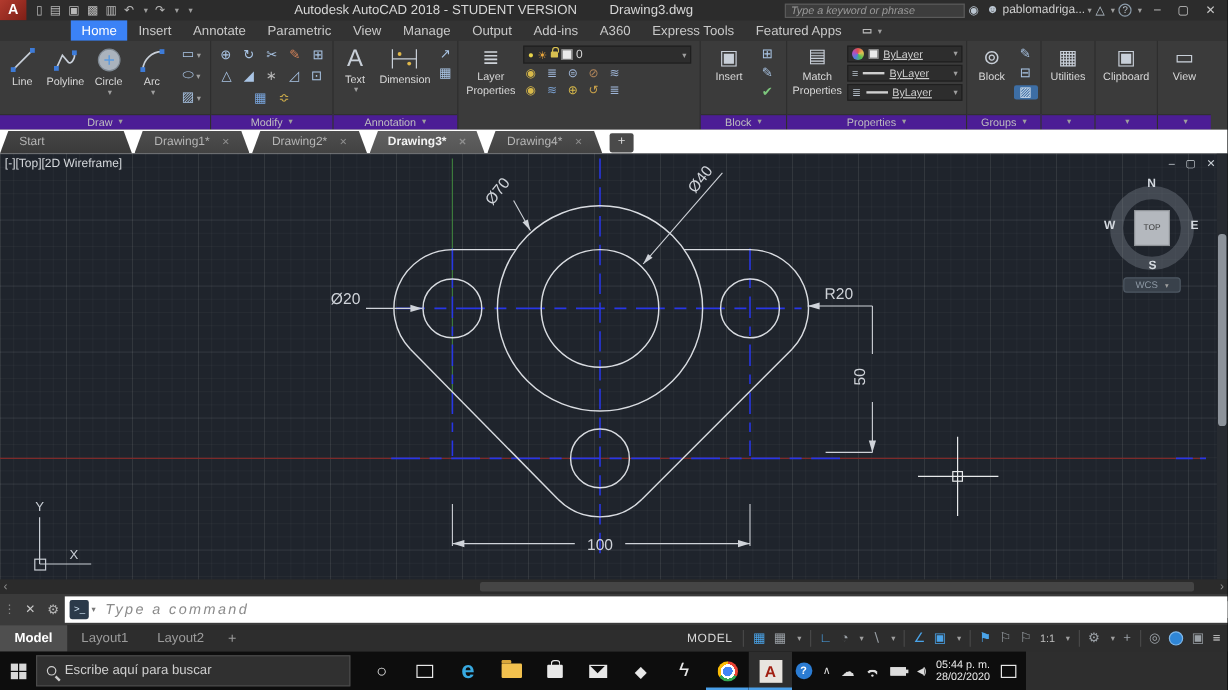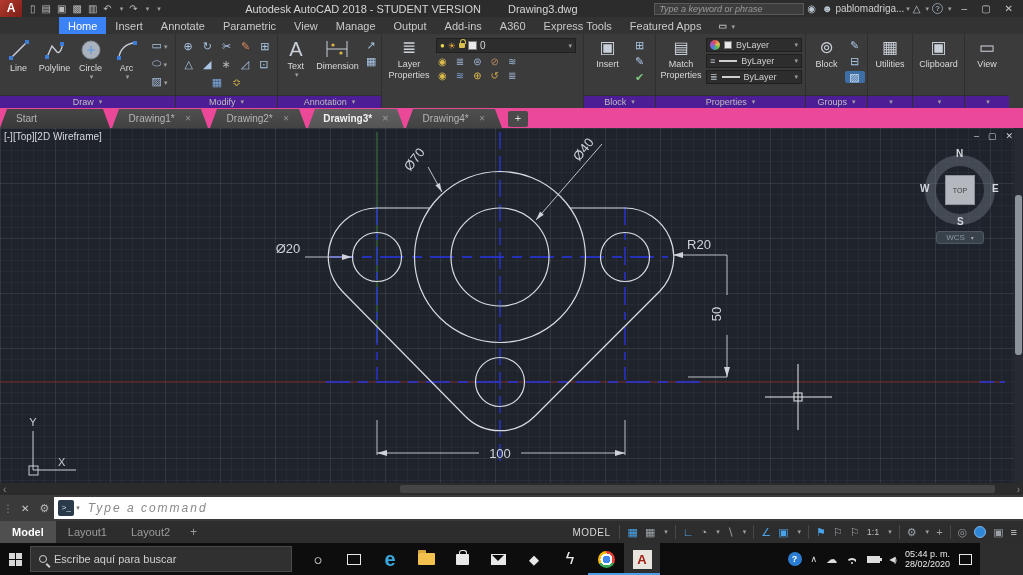--- a/index.html
+++ b/index.html
@@ -50,27 +50,27 @@
   #layerdrop .num { color:#d5d5d5; font-size:10px; flex:1; }
   .sw { width:9px; height:9px; background:#e9e9e9; border:1px solid #7c7c7c; }
   .lock { width:6px; height:5px; background:#d8c050; position:relative; border-radius:1px; }
   .lock::before { content:""; position:absolute; top:-4px; left:1px; width:4px; height:4px;
     border:1px solid #d8c050; border-bottom:none; border-radius:3px 3px 0 0; }
   .ltrow { display:flex; gap:9px; margin-top:4px; padding-left:2px; }
   .ltrow span { font-size:10px; line-height:10px; }
 
   .droprow { width:96px; height:14px; background:#2d2d2d; border:1px solid #1f1f1f;
     display:flex; align-items:center; gap:4px; padding:0 3px; margin-bottom:2px; }
-  .droprow .txt { color:#cfcfcf; font-size:9px; flex:1; }
+  .droprow .txt { color:#cfcfcf; font-size:9px; flex:1;text-decoration:underline; }
   .wheel { width:10px; height:10px; border-radius:50%;
     background:conic-gradient(#e05050,#e0c050,#50c050,#5080e0,#b050c0,#e05050); }
   .lwline { width:18px; height:2px; background:#cfcfcf; }
 
   
-  #filetabs { left:0; top:108px; width:1023px; height:20px; background:#ec4899; display:flex; align-items:flex-end; }
+  #filetabs { left:0; top:108px; width:1023px; height:20px; background:#ffffff; display:flex; align-items:flex-end; }
   .ftab { height:19px; margin-right:2px; padding:0 10px; display:flex; align-items:center; gap:10px;
     background:linear-gradient(#4e4e4e,#424242); color:#b5b5b5; font-size:10px;
     clip-path:polygon(7px 0, calc(100% - 7px) 0, 100% 100%, 0 100%); min-width:96px; justify-content:center;}
   .ftab .x { color:#8f8f8f; font-size:8px; }
   .ftab.start { min-width:110px; background:linear-gradient(#454545,#3a3a3a); justify-content:flex-start; padding-left:16px;}
   .ftab.active { background:linear-gradient(#616161,#555); color:#f2f2f2; font-weight:bold; }
   #addtab { width:20px; height:16px; background:#4a4a4a; color:#ddd; border-radius:2px;
     text-align:center; line-height:15px; font-size:11px; margin-left:4px; margin-bottom:1px;}
 
   
@@ -119,21 +119,21 @@
   #laytabadd { color:#9c9c9c; font-size:12px; padding:0 8px; }
   #statusicons { margin-left:auto; display:flex; align-items:center; gap:7px; padding-right:6px; }
   #statusicons .sep { width:1px; height:14px; background:#474747; }
   .sico { font-size:11px; line-height:14px; }
   .blue { color:#4aa3e8; } .grey { color:#9aa0a6; }
   #modeltxt { color:#d8d8d8; font-size:10px; letter-spacing:0.5px; margin-right:2px;}
   #scaletxt { color:#bfbfbf; font-size:9px; }
   #perfdot { width:12px; height:12px; border-radius:50%; background:#2f86d6; border:1px solid #7fb7e8; }
 
   
-  #taskbar { left:0; top:543px; width:980px; height:32px; background:#0d0d0d; display:flex; align-items:center; }
+  #taskbar { left:0; top:543px; width:855px; height:32px; background:#0d0d0d; display:flex; align-items:center; }
   #startbtn { width:30px; height:32px; display:flex; align-items:center; justify-content:center; }
   .winlogo { width:13px; height:13px; display:grid; grid-template-columns:6px 6px; grid-template-rows:6px 6px; gap:1px; }
   .winlogo i { background:#d8d8d8; }
   #tsearch { width:262px; height:26px; background:#303030; border:1px solid #4a4a4a;
     display:flex; align-items:center; gap:7px; padding:0 8px; }
   #tsearch input { background:transparent; border:none; outline:none; color:#cfcfcf; font-size:11px; width:210px;
     font-family:"Liberation Sans",sans-serif;}
   #tsearch input::placeholder { color:#cfcfcf; }
   .mag { width:8px; height:8px; border:1.5px solid #cfcfcf; border-radius:50%; position:relative; }
   .mag::after { content:""; position:absolute; left:7px; top:7px; width:5px; height:1.5px;

